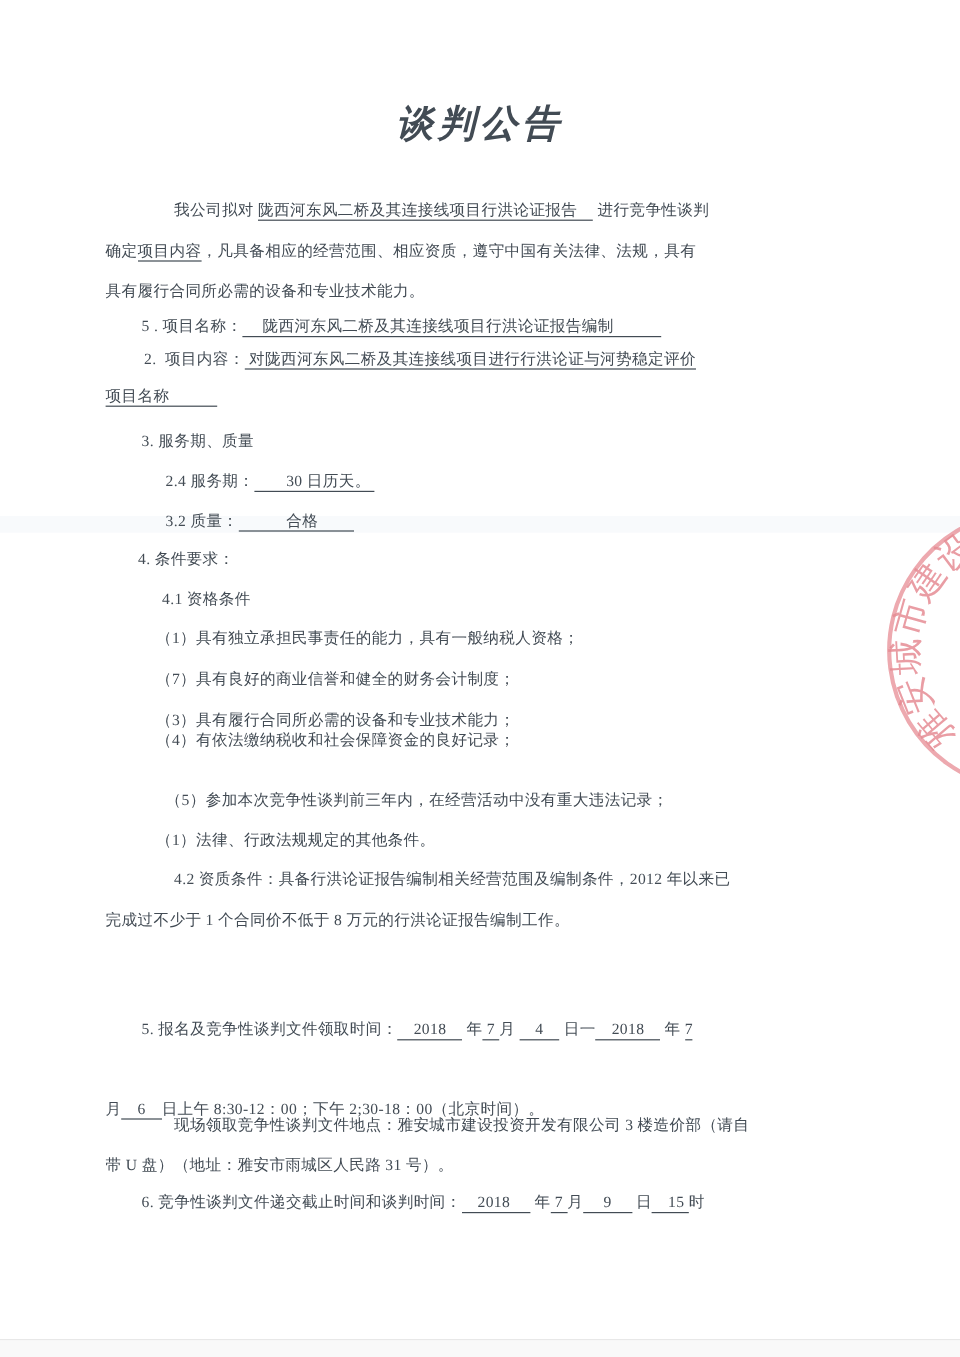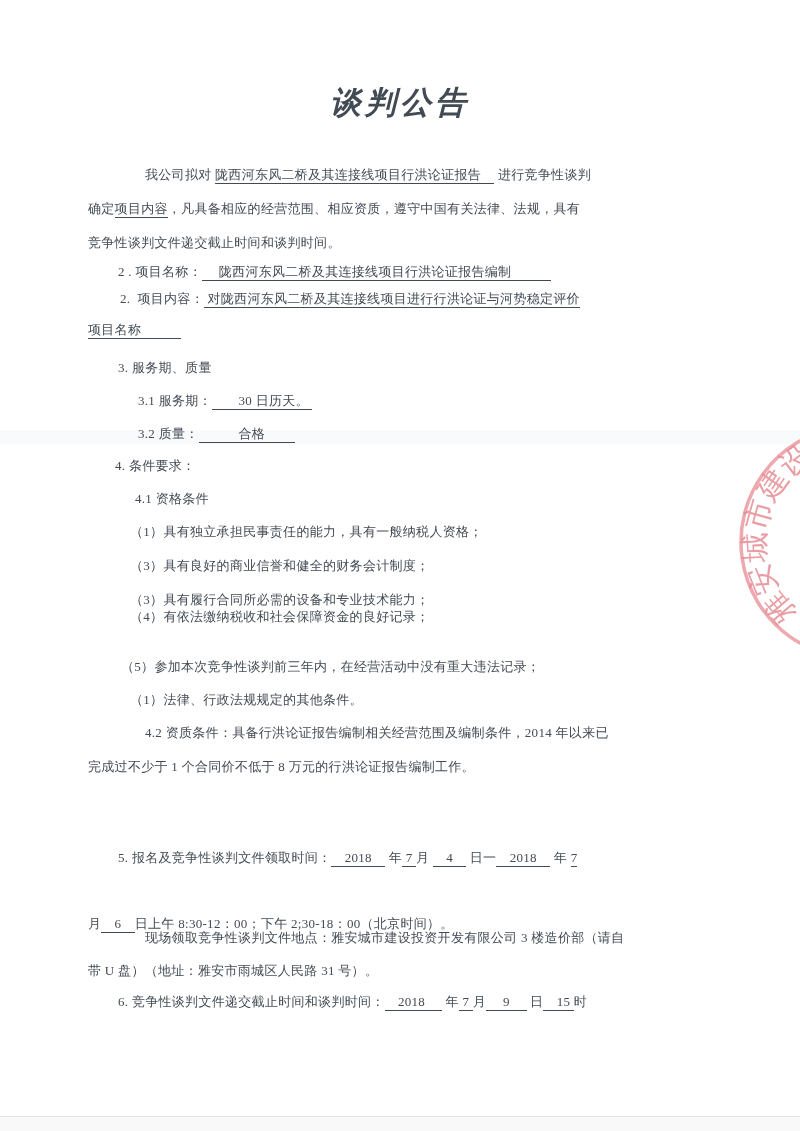--- a/index.html
+++ b/index.html
@@ -39,21 +39,21 @@
   .L-item2-cont{top:318px;left:88px}
   .L-item3{top:356px;left:118px}
   .L-item3-1{top:389px;left:138px}
   .L-item3-2{top:422px;left:138px}
   .L-item4{top:454px;left:115px}
   .L-item4-1{top:487px;left:135px}
   .L-cond-1{top:520px;left:130px}
   .L-cond-2{top:554px;left:130px}
   .L-cond-3{top:588px;left:130px}
   .L-cond-4{top:605px;left:130px}
-  .L-cond-5{top:655px;left:121px}
+  .L-cond-5{top:655px;left:138px}
   .L-cond-6{top:688px;left:130px}
   .L-item4-2{top:721px;left:145px}
   .L-item4-2-cont{top:755px;left:88px}
   .L-item5{top:846px;left:118px}
   .L-item5-cont{top:912px;left:88px}
   .L-loc-1{top:926px;left:145px}
   .L-loc-2{top:959px;left:88px}
   .L-item6{top:990px;left:118px}
   
   .scan-band{
@@ -87,36 +87,36 @@
 
 <div class="page">
 
   <h1 class="doc-title">谈判公告</h1>
 
   <div class="scan-band"></div>
 
   <div>
       <p class="line L-intro-1"><span>我公司拟对 </span><span class="u">陇西河东风二桥及其连接线项目行洪论证报告　</span><span> 进行竞争性谈判</span></p>
       <p class="line L-intro-2"><span>确定</span><span class="u">项目内容</span><span>，凡具备相应的经营范围、相应资质，遵守中国有关法律、法规，具有</span></p>
-      <p class="line L-intro-3"><span>竞争性谈判文件递交截止时间和谈判时间。</span></p>
-      <p class="line L-item1"><span>2 . 项目名称：</span><span class="u">　 陇西河东风二桥及其连接线项目行洪论证报告编制　　　</span></p>
+      <p class="line L-intro-3"><span>具有履行合同所必需的设备和专业技术能力。</span></p>
+      <p class="line L-item1"><span>5 . 项目名称：</span><span class="u">　 陇西河东风二桥及其连接线项目行洪论证报告编制　　　</span></p>
       <p class="line L-item2"><span>2.  项目内容：</span><span class="u"> 对陇西河东风二桥及其连接线项目进行行洪论证与河势稳定评价</span></p>
       <p class="line L-item2-cont"><span class="u">项目名称　　　</span></p>
       <p class="line L-item3"><span>3. 服务期、质量</span></p>
-      <p class="line L-item3-1"><span>3.1 服务期：</span><span class="u">　　30 日历天。 </span></p>
+      <p class="line L-item3-1"><span>2.4 服务期：</span><span class="u">　　30 日历天。 </span></p>
       <p class="line L-item3-2"><span>3.2 质量：</span><span class="u">　　　合格　　 </span></p>
       <p class="line L-item4"><span>4. 条件要求：</span></p>
       <p class="line L-item4-1"><span>4.1 资格条件</span></p>
       <p class="line L-cond-1"><span>（1）具有独立承担民事责任的能力，具有一般纳税人资格；</span></p>
-      <p class="line L-cond-2"><span>（3）具有良好的商业信誉和健全的财务会计制度；</span></p>
+      <p class="line L-cond-2"><span>（7）具有良好的商业信誉和健全的财务会计制度；</span></p>
       <p class="line L-cond-3"><span>（3）具有履行合同所必需的设备和专业技术能力；</span></p>
       <p class="line L-cond-4"><span>（4）有依法缴纳税收和社会保障资金的良好记录；</span></p>
       <p class="line L-cond-5"><span>（5）参加本次竞争性谈判前三年内，在经营活动中没有重大违法记录；</span></p>
       <p class="line L-cond-6"><span>（1）法律、行政法规规定的其他条件。</span></p>
-      <p class="line L-item4-2"><span>4.2 资质条件：具备行洪论证报告编制相关经营范围及编制条件，2014 年以来已</span></p>
+      <p class="line L-item4-2"><span>4.2 资质条件：具备行洪论证报告编制相关经营范围及编制条件，2012 年以来已</span></p>
       <p class="line L-item4-2-cont"><span>完成过不少于 1 个合同价不低于 8 万元的行洪论证报告编制工作。</span></p>
       <p class="line L-item5"><span>5. 报名及竞争性谈判文件领取时间：</span><span class="u">　2018　</span><span> 年</span><span class="u"> 7 </span><span>月 </span><span class="u">　4　</span><span> 日一</span><span class="u">　2018　</span><span> 年 </span><span class="u">7</span></p>
       <p class="line L-item5-cont"><span>月</span><span class="u">　6　</span><span>日上午 8:30-12：00；下午 2;30-18：00（北京时间）。</span></p>
       <p class="line L-loc-1"><span>现场领取竞争性谈判文件地点：雅安城市建设投资开发有限公司 3 楼造价部（请自</span></p>
       <p class="line L-loc-2"><span>带 U 盘）（地址：雅安市雨城区人民路 31 号）。</span></p>
       <p class="line L-item6"><span>6. 竞争性谈判文件递交截止时间和谈判时间：</span><span class="u">　2018　 </span><span> 年</span><span class="u"> 7 </span><span>月</span><span class="u">　 9　 </span><span> 日</span><span class="u">　15 </span><span>时</span></p>
     </div>
 
   <div class="seal-wrap">
     <svg width="300" height="300" viewBox="0 0 300 300">

